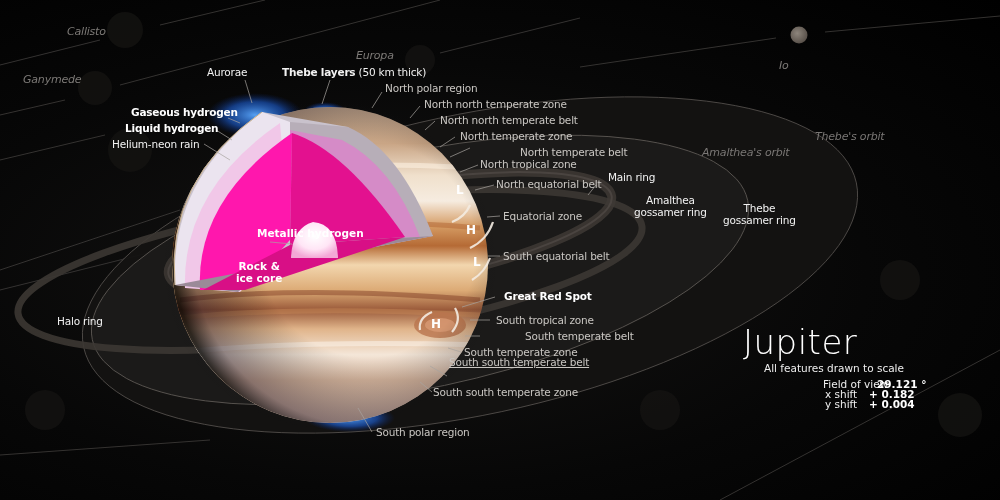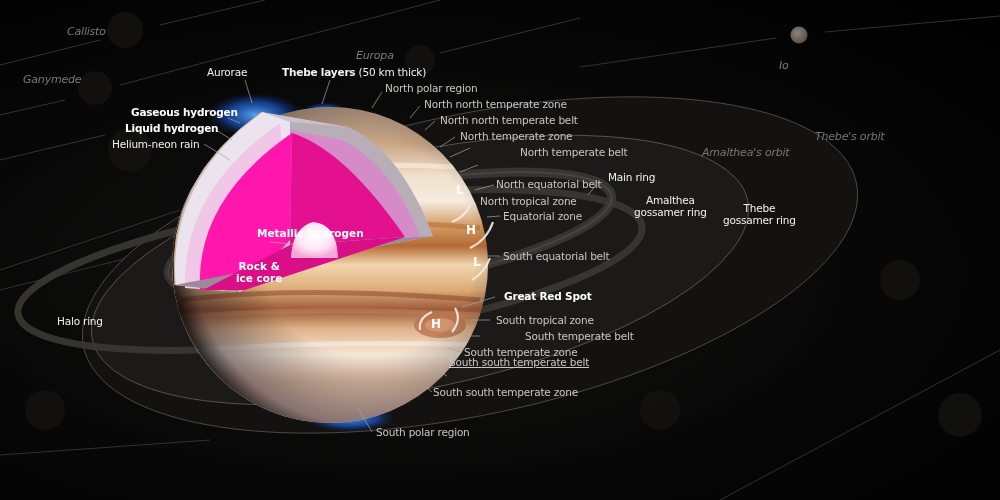--- a/index.html
+++ b/index.html
@@ -230,26 +230,36 @@
   <div class="hl" style="left:456px;top:183px;">L</div>
   <div class="hl" style="left:466px;top:223px;">H</div>
   <div class="hl" style="left:473px;top:255px;">L</div>
   <div class="hl" style="left:431px;top:317px;">H</div>
 
   <div class="lbl" style="left:385px;top:82px;">North polar region</div>
   <div class="lbl" style="left:424px;top:98px;text-align:center;">North north temperate zone</div>
   <div class="lbl" style="left:440px;top:114px;">North north temperate belt</div>
   <div class="lbl" style="left:460px;top:130px;">North temperate zone</div>
   <div class="lbl" style="left:472px;top:146px;margin-left:48px;">North temperate belt</div>
-  <div class="lbl" style="left:480px;top:158px;margin-top:37px;">North tropical zone</div>
+  <div class="lbl" style="left:480px;top:158px;">North tropical zone</div>
   <div class="lbl" style="left:496px;top:178px;">North equatorial belt</div>
   <div class="lbl" style="left:503px;top:210px;">Equatorial zone</div>
   <div class="lbl" style="left:503px;top:250px;">South equatorial belt</div>
   <div class="lbl b" style="left:504px;top:290px;text-align:center;">Great Red Spot</div>
   <div class="lbl" style="left:496px;top:314px;">South tropical zone</div>
   <div class="lbl" style="left:480px;top:330px;padding-left:45px;">South temperate belt</div>
   <div class="lbl" style="left:464px;top:346px;">South temperate zone</div>
   <div class="lbl" style="left:449px;top:356px;text-decoration:underline;">South south temperate belt</div>
   <div class="lbl" style="left:433px;top:386px;">South south temperate zone</div>
   <div class="lbl" style="left:376px;top:426px;">South polar region</div>
 
+  <div id="title-block">
+    <div id="title">Jupiter</div>
+    <div id="subtitle">All features drawn to scale</div>
+    <div class="param" style="left:80px;top:57px;">Field of view</div>
+    <div class="pval" style="left:134px;top:57px;">29.121 °</div>
+    <div class="param" style="left:82px;top:67px;">x shift</div>
+    <div class="pval" style="left:126px;top:67px;">+ 0.182</div>
+    <div class="param" style="left:82px;top:77px;">y shift</div>
+    <div class="pval" style="left:126px;top:77px;">+ 0.004</div>
+  </div>
 
 </div>
 
 </body></html>

